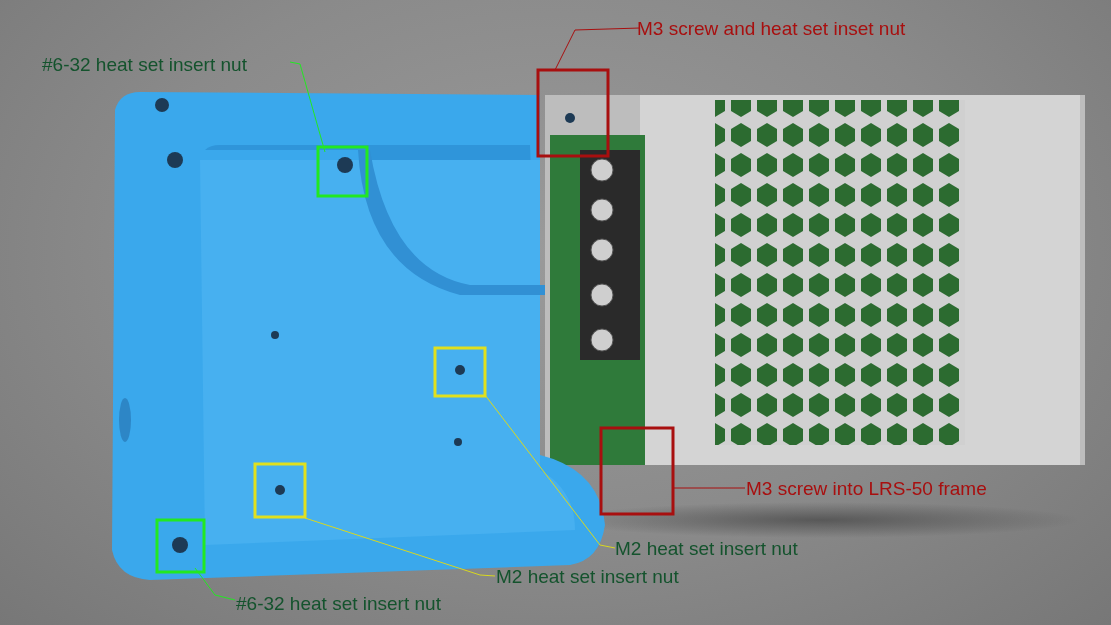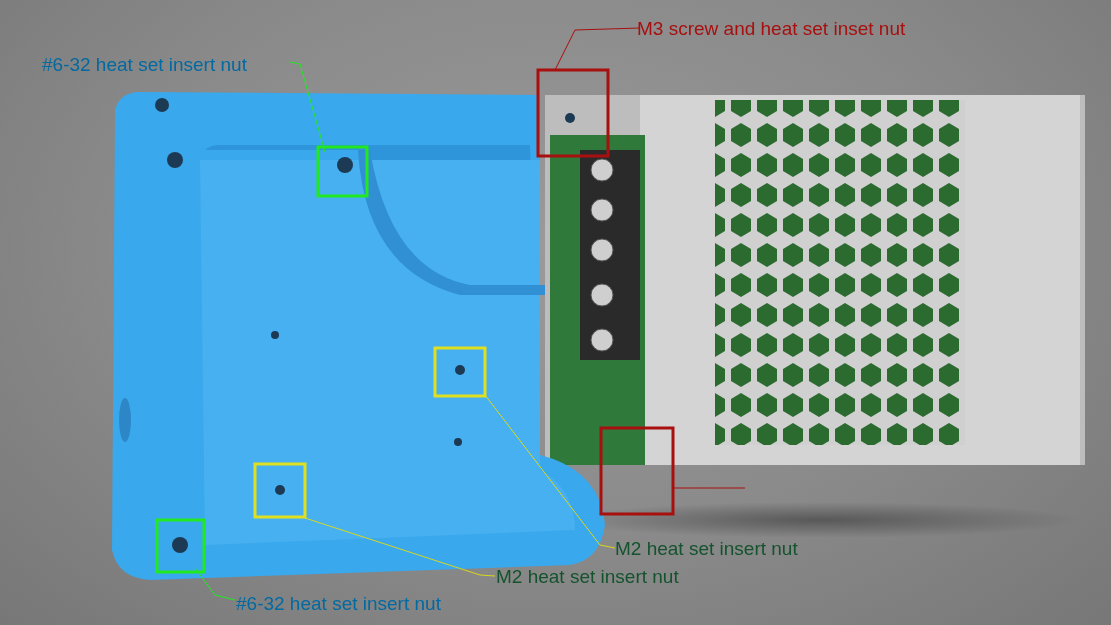--- a/index.html
+++ b/index.html
@@ -1,21 +1,21 @@
 <!DOCTYPE html>
 <html><head>
 <meta charset="utf-8">
 <style>
   html,body{margin:0;padding:0;}
   body{width:1111px;height:625px;overflow:hidden;position:relative;
     background:radial-gradient(ellipse at 50% 40%, #9a9a9a 0%, #8a8a8a 55%, #777 100%);
     font-family:"Liberation Sans", sans-serif;}
   .scene{position:absolute;left:0;top:0;width:1111px;height:625px;}
   .label{position:absolute;font-size:19px;white-space:nowrap;line-height:1;}
-  .green{color:#0369a1;}
+  .green{color:#14532d;}
   .yellow{color:#14532d;}
   .red{color:#a80f0f;}
 </style>
 </head>
 <body>
 
 <div class="scene">
 <svg width="1111" height="625" viewBox="0 0 1111 625">
   <defs>
     <pattern id="hex" width="26" height="30" patternUnits="userSpaceOnUse">
@@ -79,15 +79,16 @@
     <rect x="538" y="70" width="70" height="86" stroke="#a80f0f"></rect>
     <rect x="601" y="428" width="72" height="86" stroke="#a80f0f"></rect>
     <rect x="435" y="348" width="50" height="48" stroke="#e0e020"></rect>
     <rect x="255" y="464" width="50" height="53" stroke="#e0e020"></rect>
   </g>
 </svg>
 
 <div class="label green" style="left:42px;top:55px;">#6-32 heat set insert nut</div>
 <div class="label green" style="left:236px;top:594px;">#6-32 heat set insert nut</div>
 <div class="label red" style="left:621px;top:19px;margin-left:16px;">M3 screw and heat set inset nut</div>
+<div class="label red" style="left:746px;top:479px;">M3 screw into LRS-50 frame</div>
 <div class="label yellow" style="left:615px;top:539px;">M2 heat set insert nut</div>
 <div class="label yellow" style="left:496px;top:567px;">M2 heat set insert nut</div>
 </div>
 
 </body></html>

